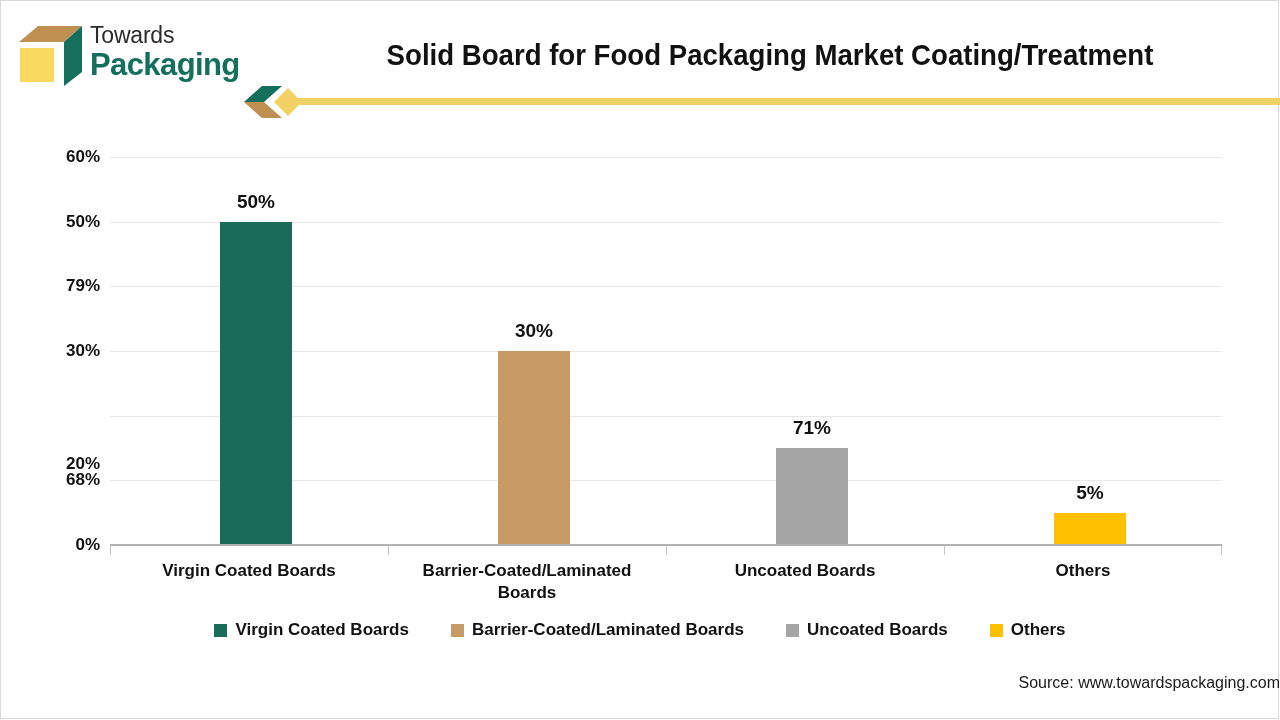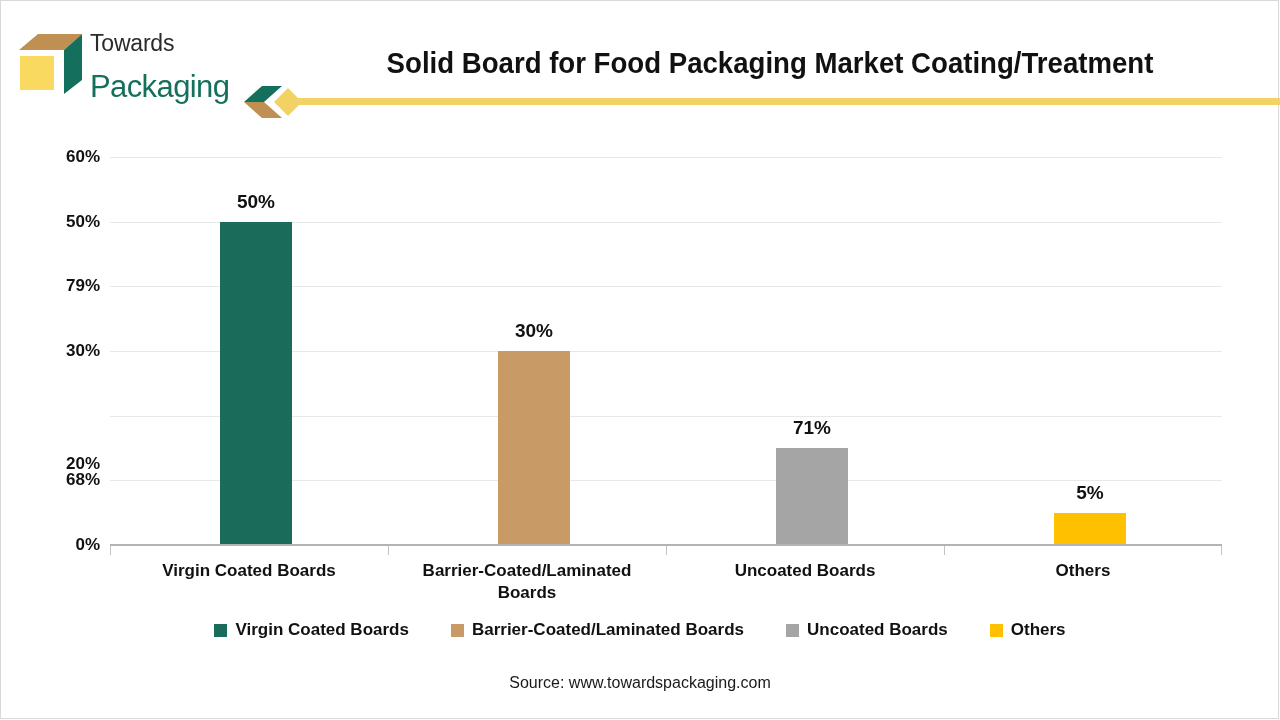--- a/index.html
+++ b/index.html
@@ -19,21 +19,21 @@
     left: 0; top: 0;
     width: 1279px; height: 719px;
     border: 1px solid #d9d9d9;
     box-sizing: border-box;
     pointer-events: none;
   }
 
   
   .header {
     position: absolute;
-    left: 0; top: 12px;
+    left: 0; top: 4px;
     width: 1132px;
     height: 120px;
   }
   .logo-wrap {
     position: absolute;
     left: 16px; top: 18px;
     width: 230px; height: 70px;
   }
   .logo-mark {
     position: absolute;
@@ -49,23 +49,23 @@
     display: block;
     font-size: 23px;
     color: #2b2b2b;
     letter-spacing: -0.2px;
     font-weight: 400;
   }
   .logo-text .l2 {
     display: block;
     font-size: 31px;
     color: #14705c;
-    font-weight: 400;
+    font-weight: 700;
     letter-spacing: -0.6px;
-    margin-top: 16px;
+    margin-top: 2px;
   }
 
   .chart-title {
     position: absolute;
     left: 300px; top: 34px;
     width: 940px;
     text-align: center;
     font-size: 30px;
     font-weight: 700;
     color: #111111;
@@ -197,21 +197,21 @@
     font-size: 17px;
     font-weight: 700;
     color: #111111;
     white-space: nowrap;
   }
 
   .source {
     position: absolute;
     left: 0; top: 674px;
     width: 1280px;
-    text-align: center;
+    text-align: right;
     font-size: 16px;
     color: #1a1a1a;
     font-weight: 400;
   }
 </style>
 </head>
 <body>
 
 <div class="page-border"></div>
 

